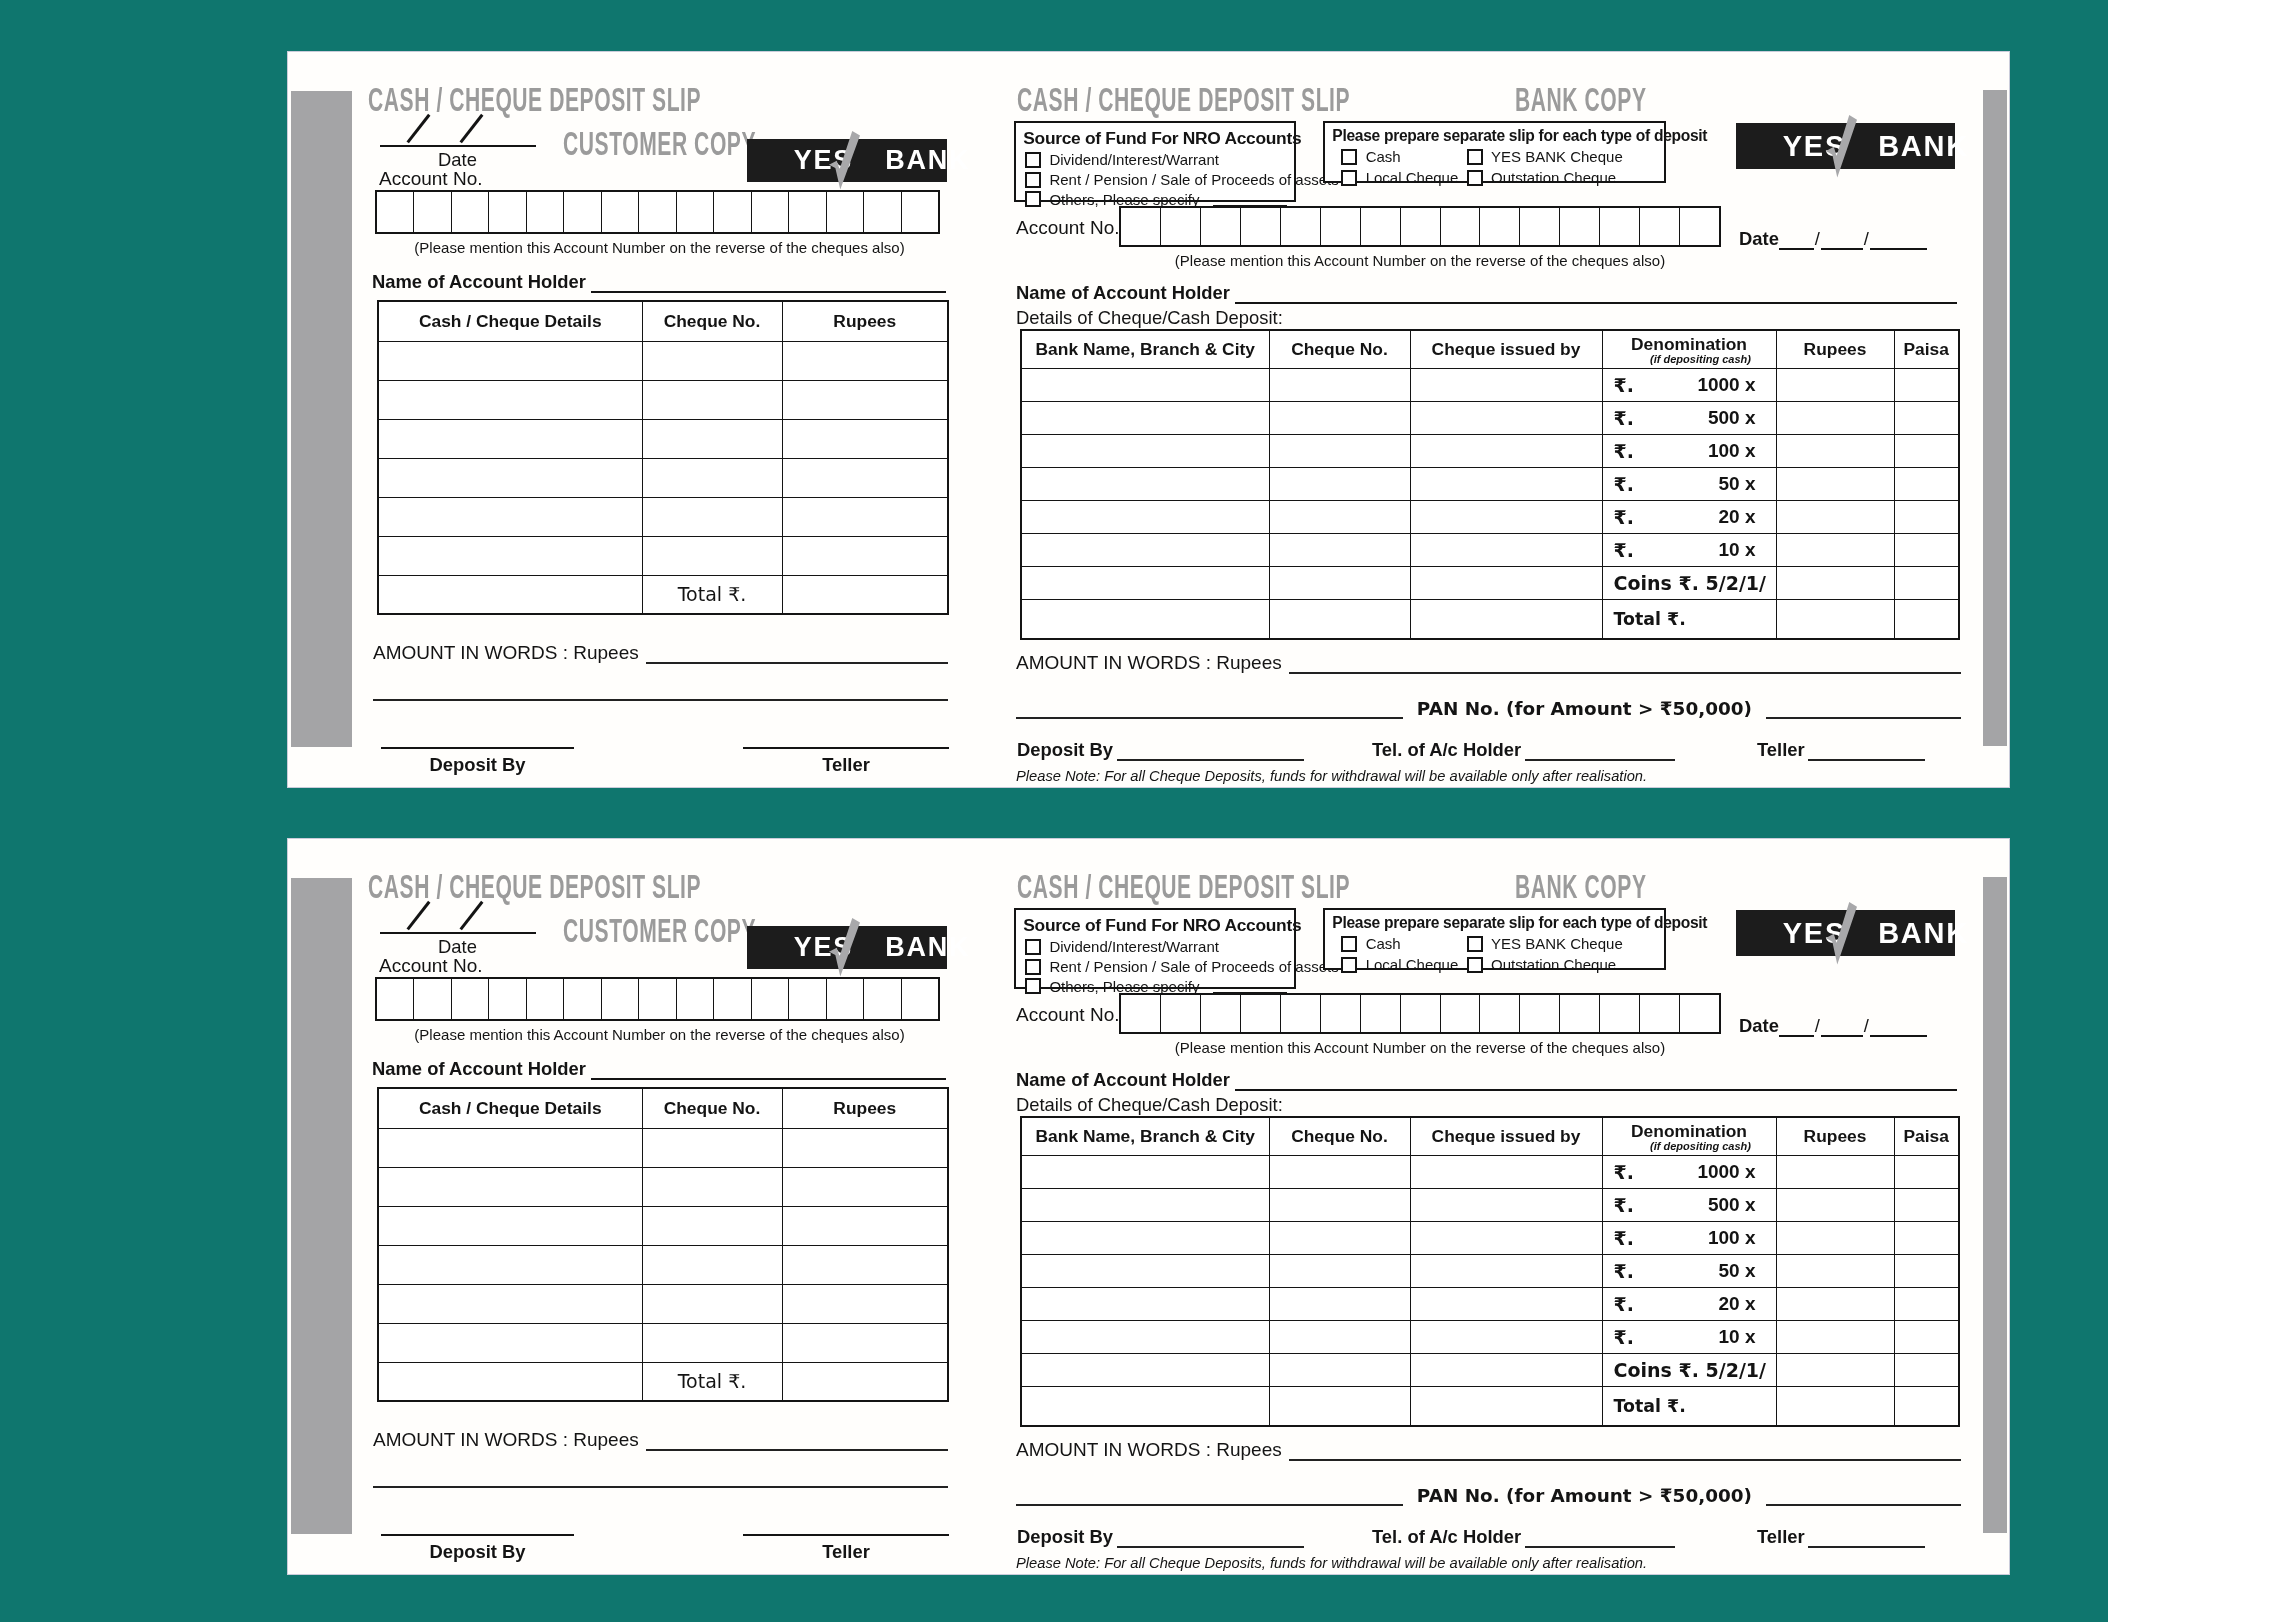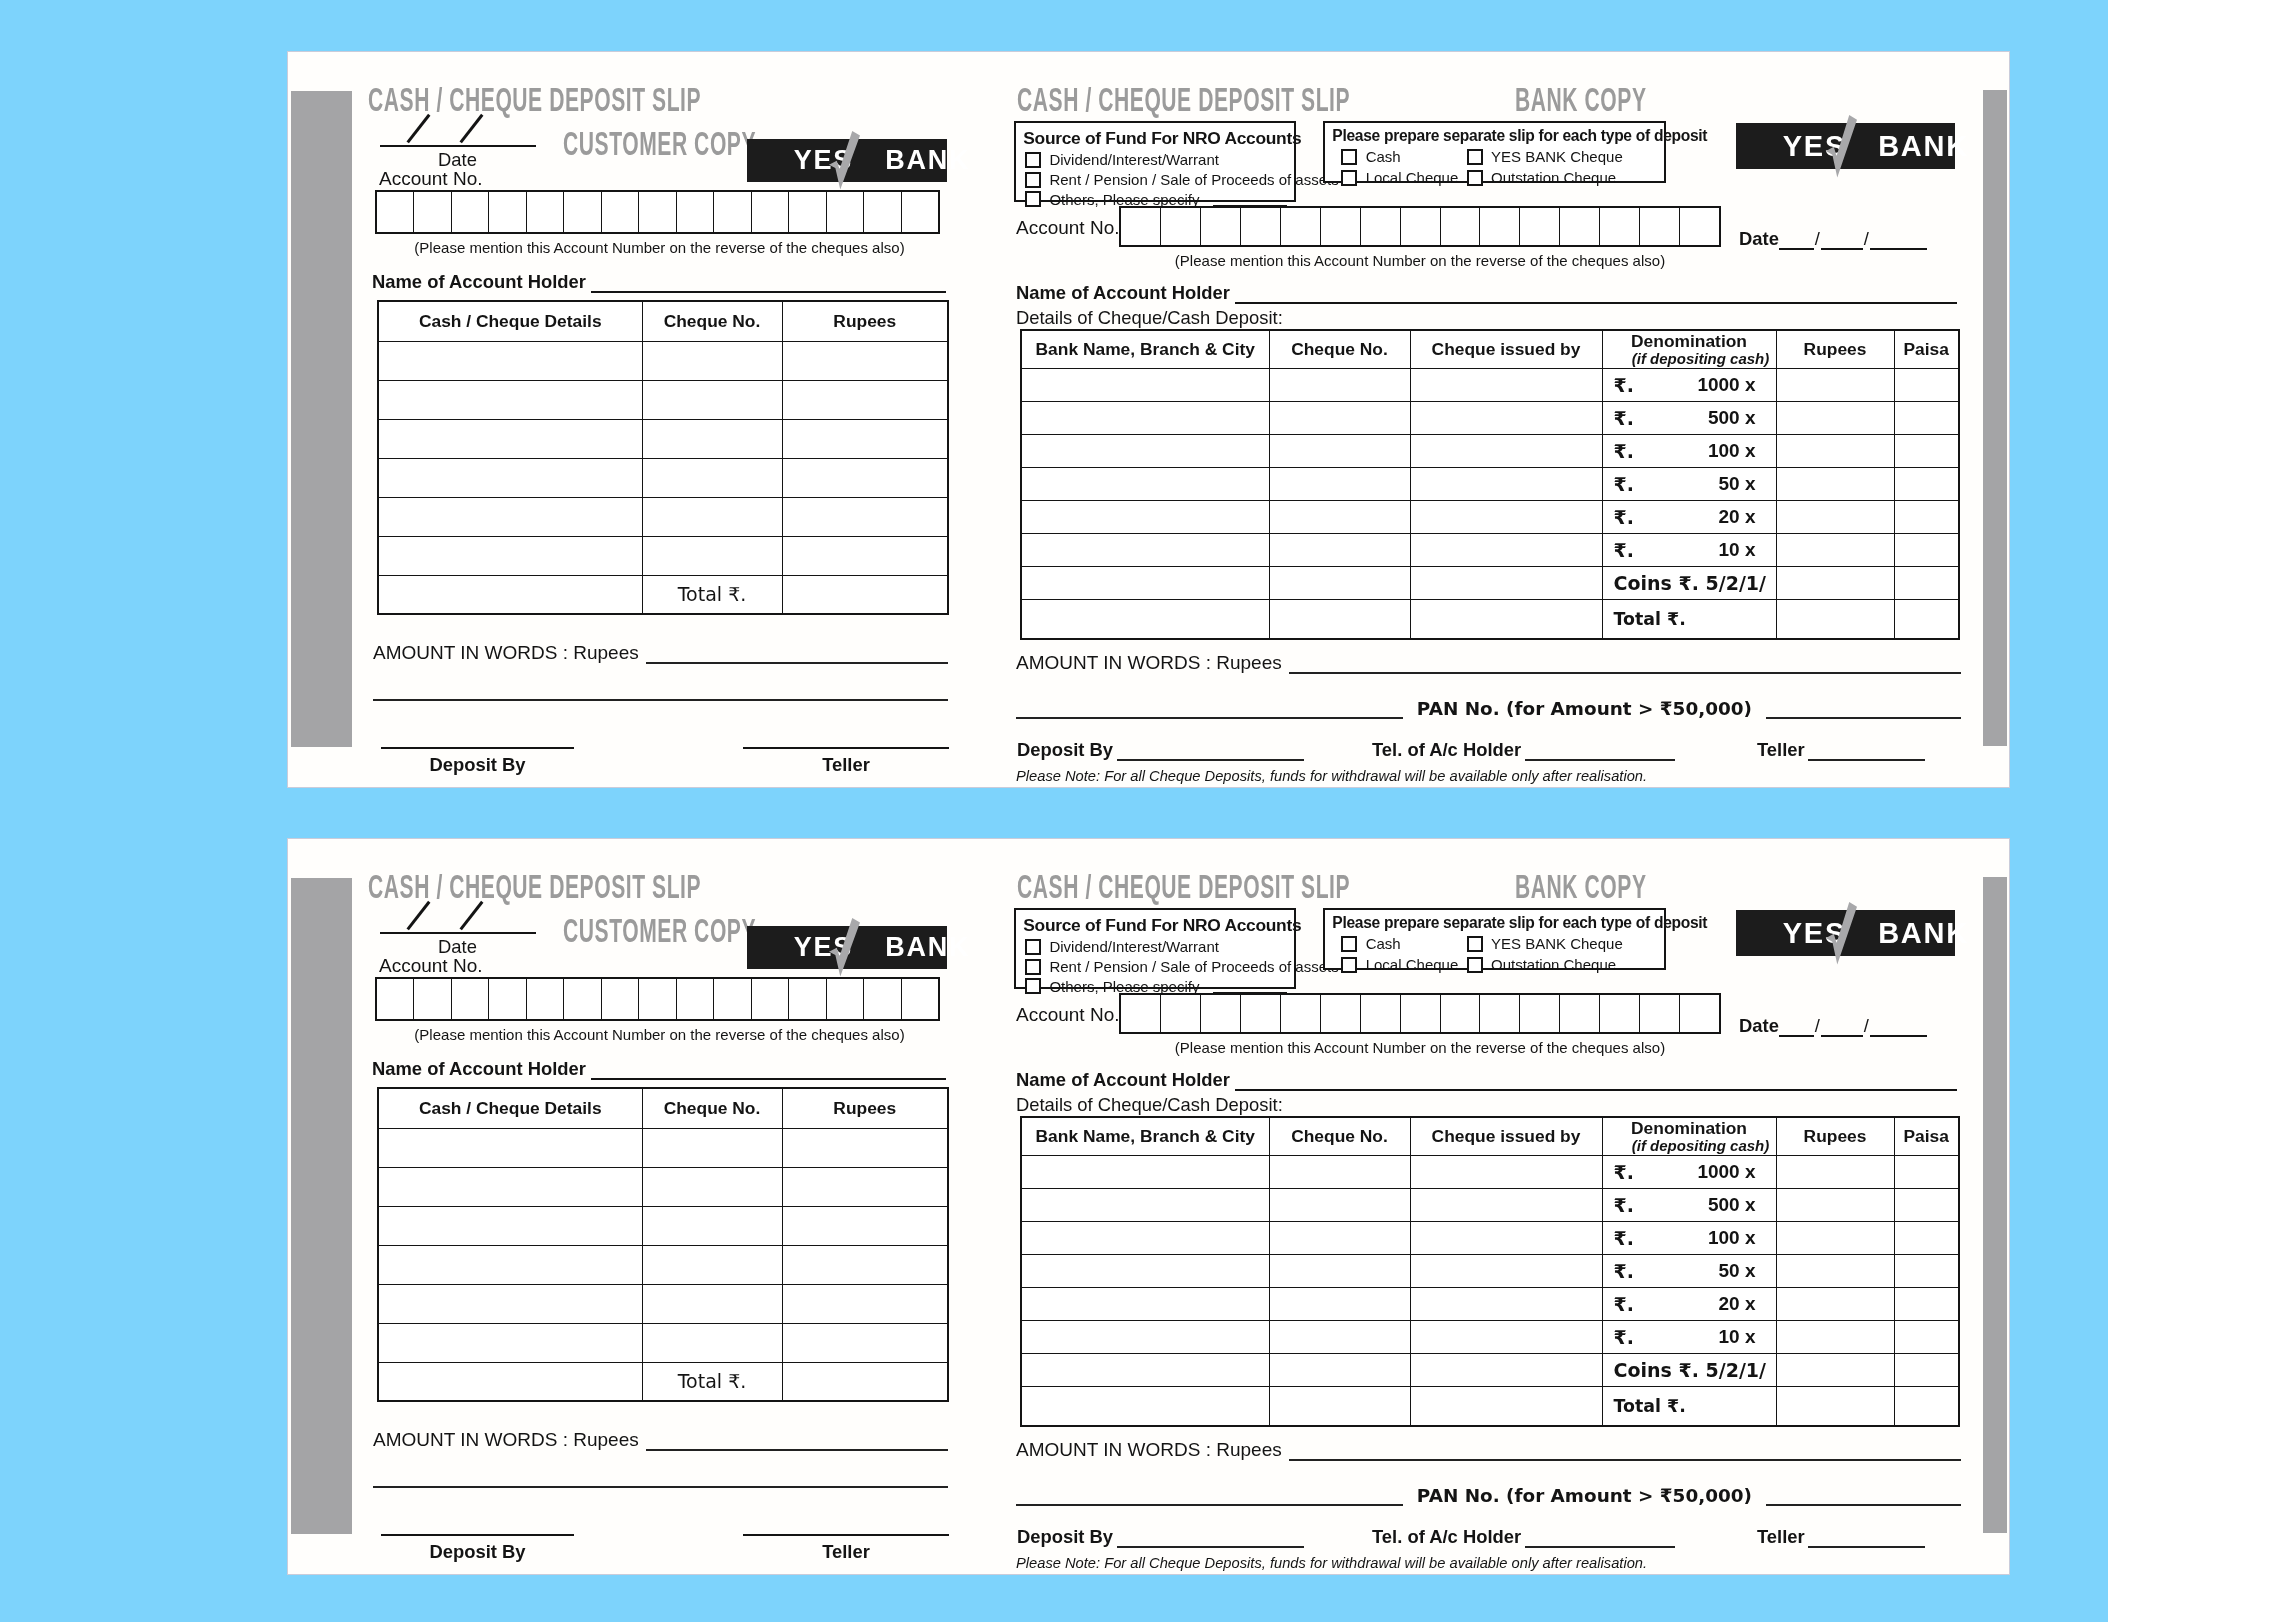--- a/index.html
+++ b/index.html
@@ -1,16 +1,16 @@
 <!DOCTYPE html>
 <html style="font-size:14.7px"><head>
 <meta charset="utf-8">
 <style>
   html,body{margin:0;padding:0;background:#ffffff;}
-  #page{position:relative;width:2108px;height:1623px;background:#7dd3fc;overflow:hidden;
+  #page{position:relative;width:2108px;height:1623px;background:#0f766e;overflow:hidden;
         font-family:"Liberation Sans",sans-serif;color:#141414;}
   .card{position:absolute;left:287px;width:1721px;height:735px;background:#fffefc;
         border:1.8px solid #caccda;box-sizing:content-box;}
   .bar{position:absolute;background:#a4a4a6;}
   .bar-left{left:2.8px;top:39px;width:61px;height:656px;}
   .bar-right{left:1695px;top:38px;width:24px;height:656px;}
 
   .g{position:absolute;font-weight:bold;color:#9b9b9b;transform:scaleX(.62);
      transform-origin:0 0;white-space:nowrap;letter-spacing:0.9px;line-height:1;}
   .g-main{font-size:34px;}
@@ -39,21 +39,21 @@
   .wline{flex:1;border-bottom:2.3px solid #141414;margin-left:5.5px;height:18.4px;}
 
   table{border-collapse:collapse;position:absolute;table-layout:fixed;background:#fff;
         border:2.8px solid #141414;}
   td,th{border:1.8px solid #141414;padding:0;font-size:17.4px;text-align:center;vertical-align:middle;
         overflow:hidden;}
   th{font-weight:bold;}
   .denom-cell{display:flex;justify-content:space-between;align-items:center;padding:0 20px 0 11px;
         font-weight:bold;font-size:19px;}
   .left-pad{text-align:left;padding-left:11px;font-weight:bold;}
-  .denom-sub{display:block;font-style:italic;font-size:15px;font-weight:bold;margin-top:-1.8px;margin-left:23px;}
+  .denom-sub{display:block;font-style:italic;font-size:11px;font-weight:bold;margin-top:-1.8px;margin-left:23px;}
   .rupee{font-family:"DejaVu Sans",sans-serif;}
 
   .amount-row{position:absolute;display:flex;align-items:flex-end;font-size:19px;}
   .amount-row .fill{flex:1;border-bottom:2.3px solid #222;height:16.5px;margin-left:7.3px;}
   .hline{position:absolute;border-bottom:2.3px solid #222;}
   .sig{position:absolute;border-top:2.3px solid #141414;text-align:center;font-weight:bold;
        font-size:18.4px;padding-top:4.6px;}
 
   
   .bigbox{position:absolute;border:2.8px solid #141414;background:#fff;box-sizing:border-box;

